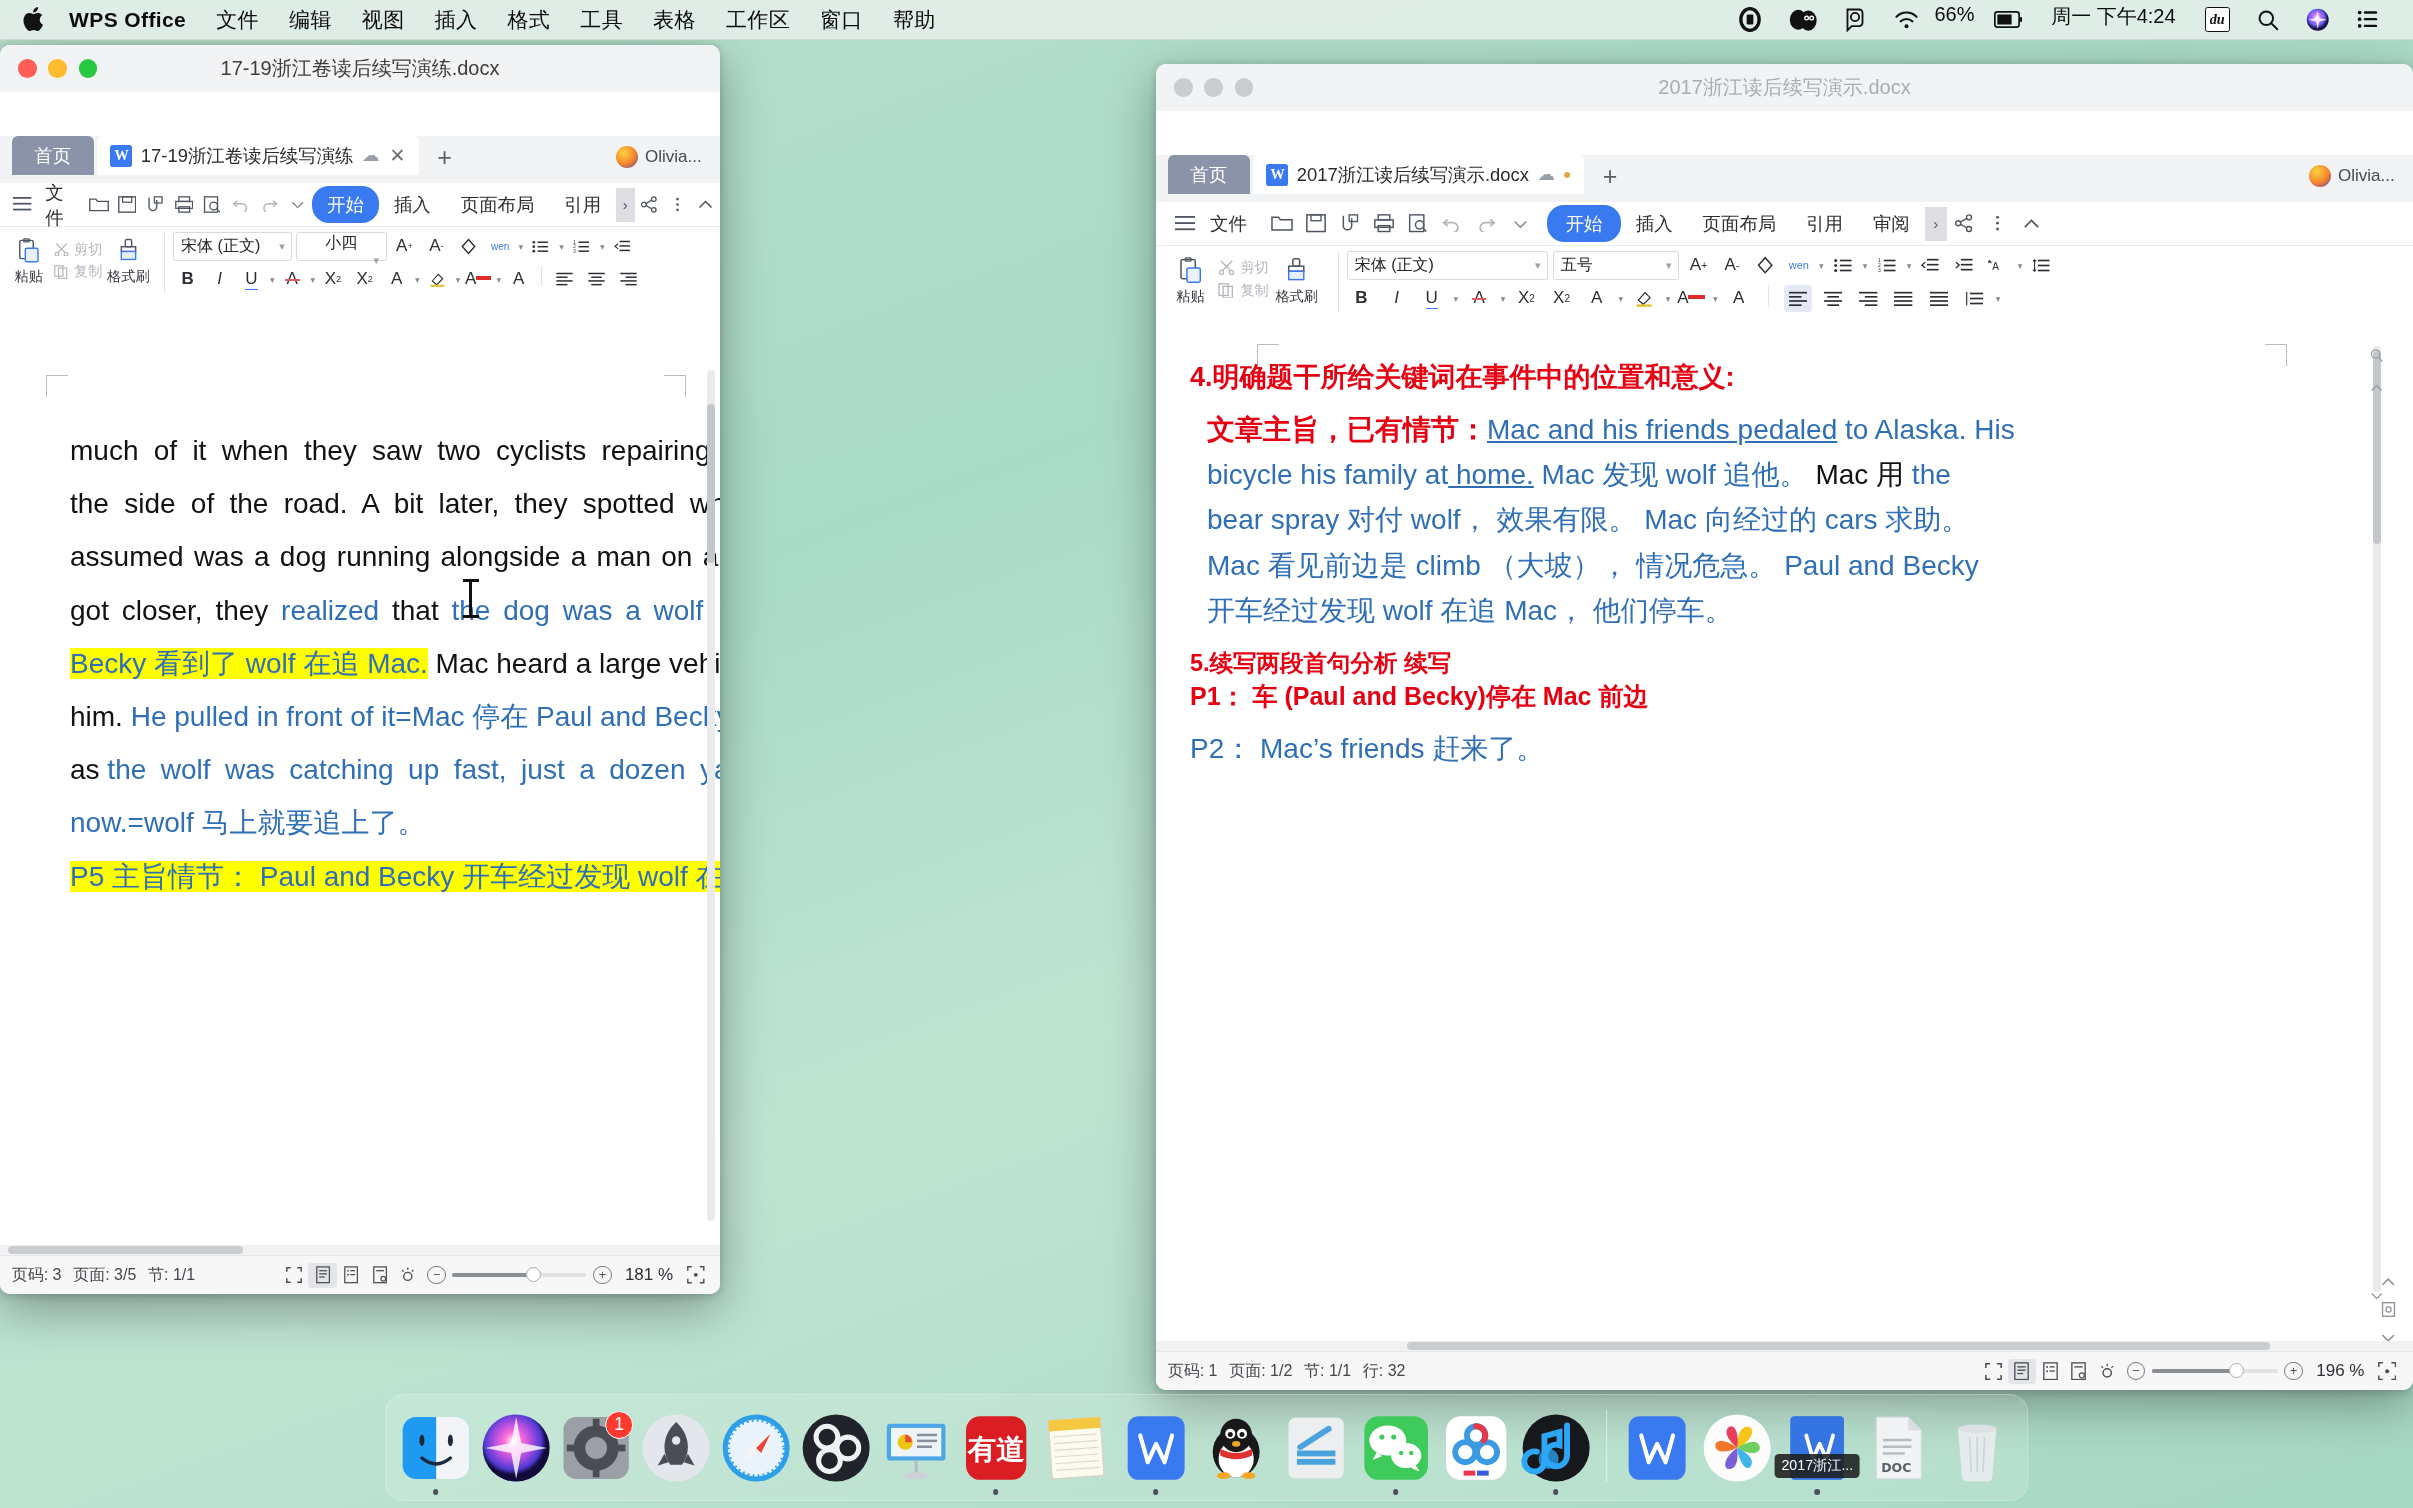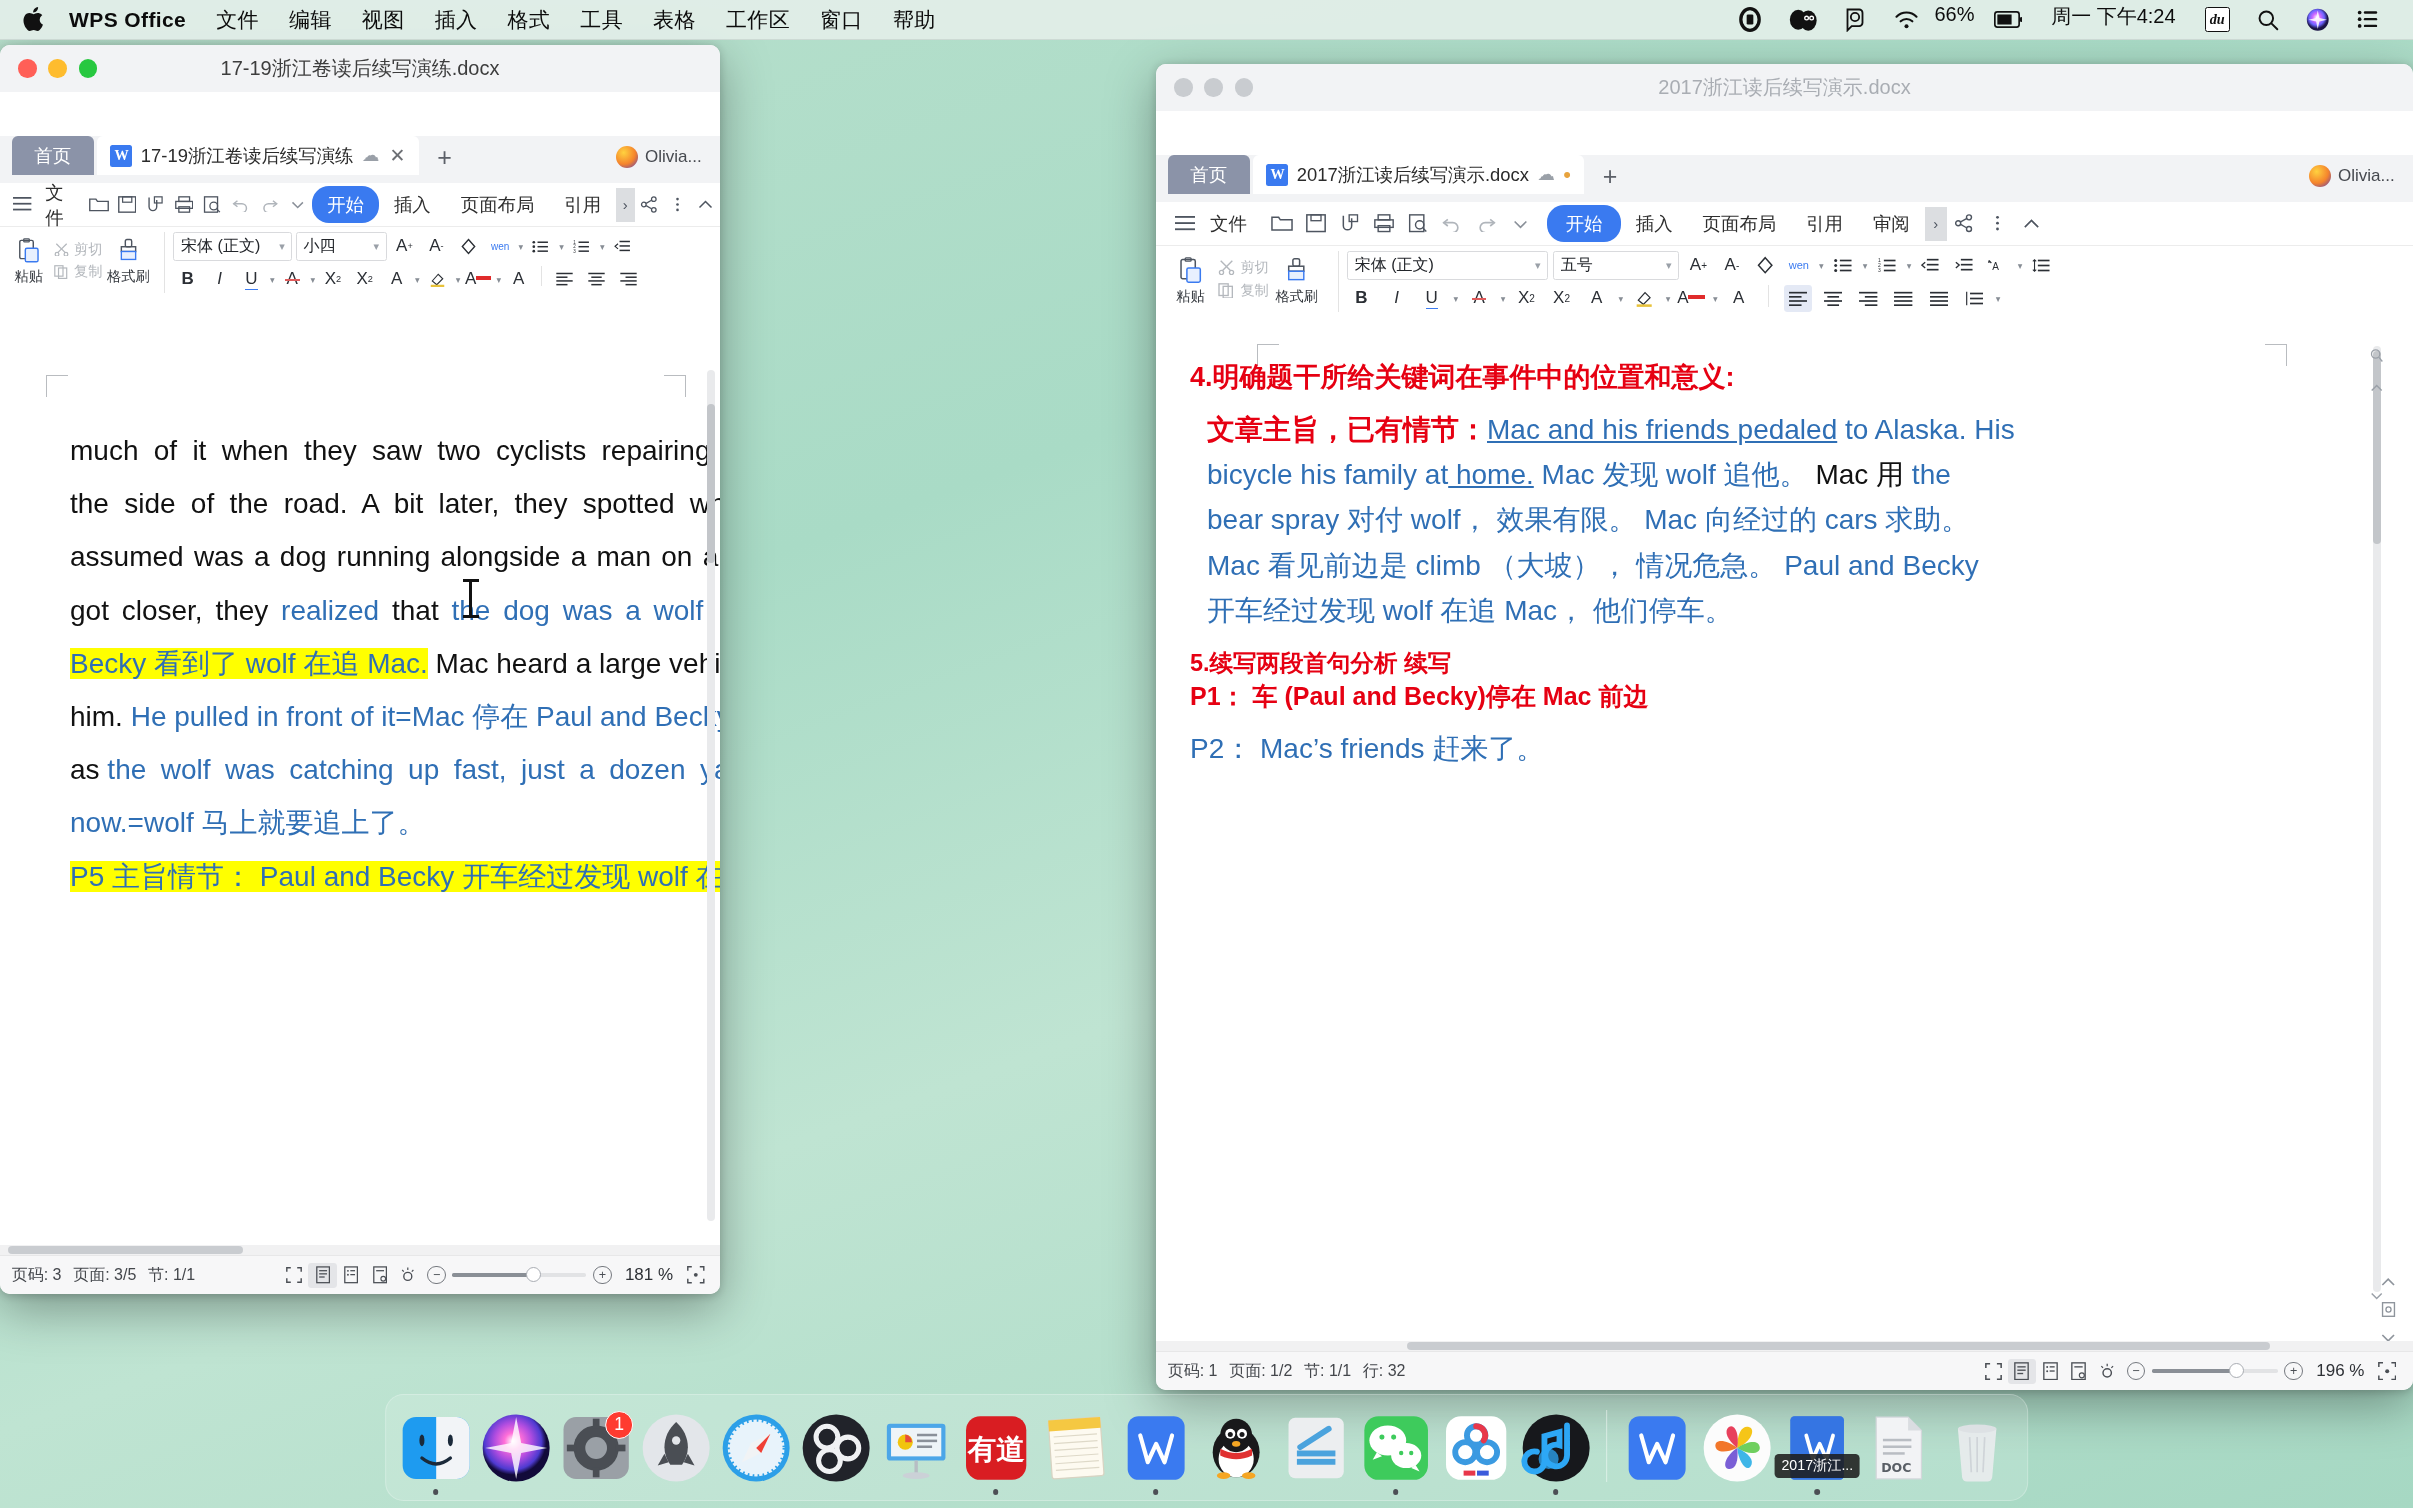--- a/index.html
+++ b/index.html
@@ -846,21 +846,21 @@
             <span class="lbl">格式刷</span>
           </div>
         </div>
         <div class="vline"></div>
         <div style="display:flex; flex-direction:column; gap:5px;">
           <div style="display:flex; align-items:center; gap:3.4px;">
             <div class="font-box" style="width:119px;">
               <span>宋体 (正文)</span>
                 <span class="caret">▾</span>
             </div>
-            <div class="font-box" style="width:91px;">
+            <div class="font-box" style="width:91px;flex-direction:column;">
               <span>小四</span>
                 <span class="caret">▾</span>
             </div>
             <span class="fmt-ic">A<sup style="font-size:9.2px">+</sup></span>
             <span class="fmt-ic">A<sup style="font-size:9.2px">-</sup></span>
             <span class="fmt-ic">
                 <svg width="17" height="17" viewBox="0 0 22 22">
                   <path d="M11 2 L19 11 L11 20 L3 11 Z" fill="none" stroke="#2b2f35" stroke-width="1.8"></path>
                 </svg>
               </span>

